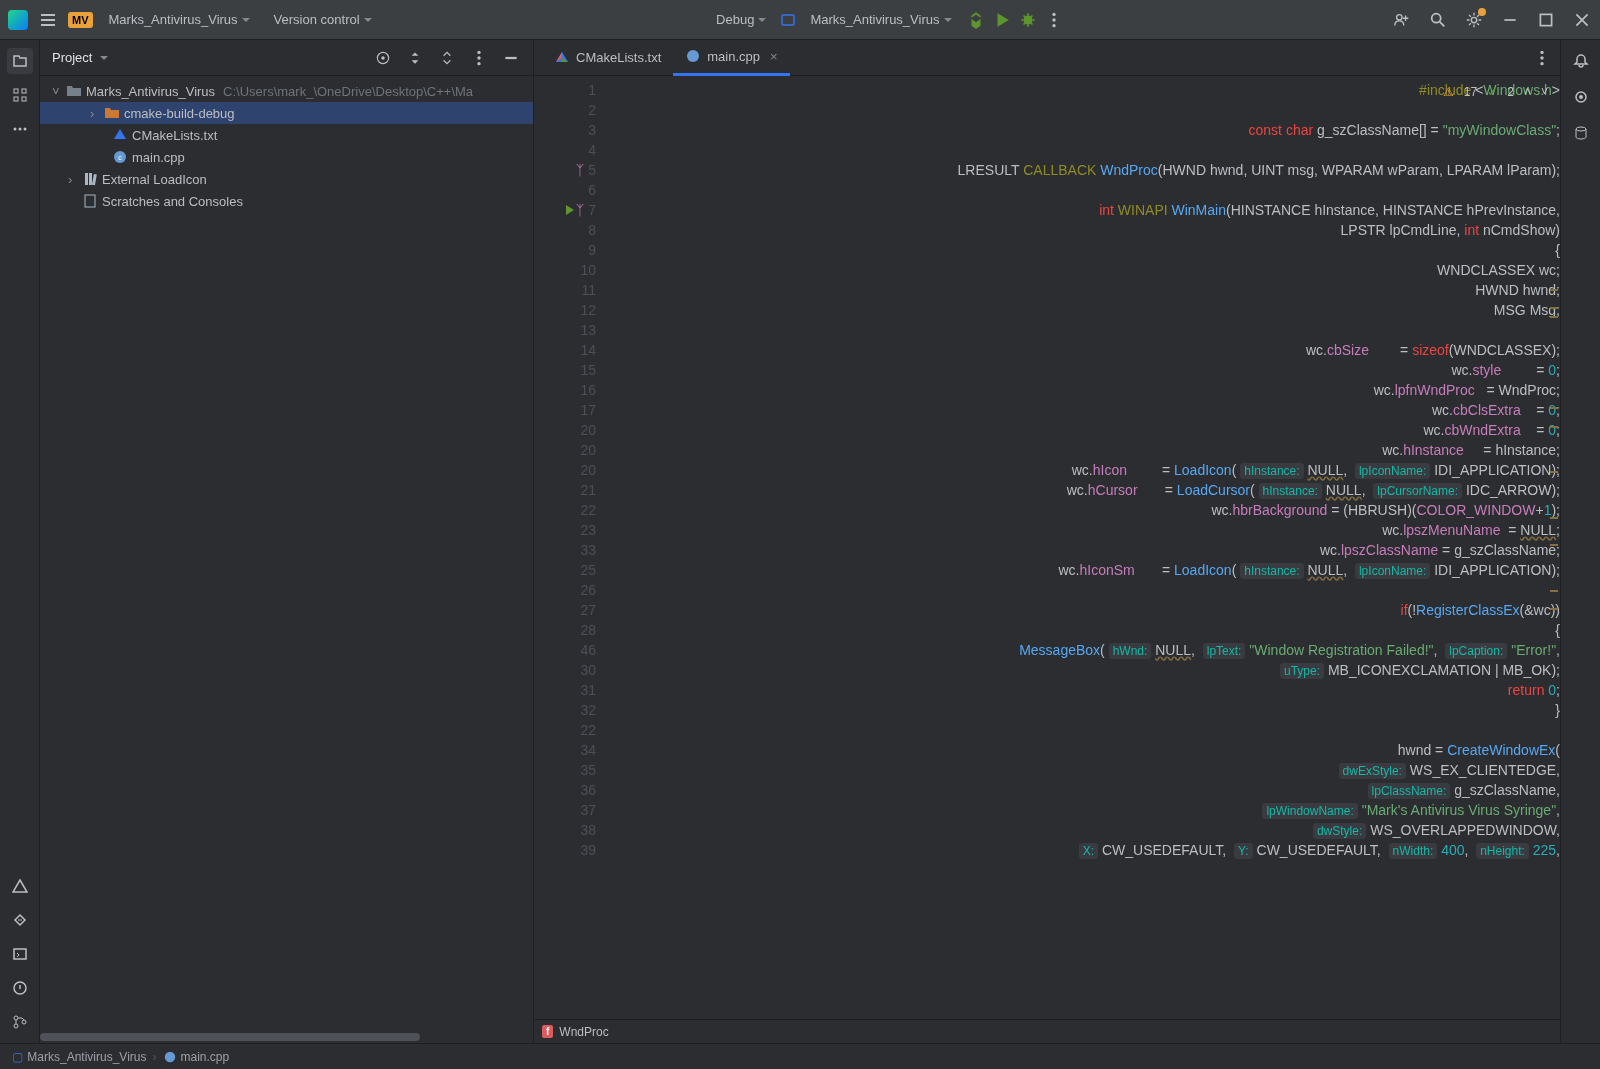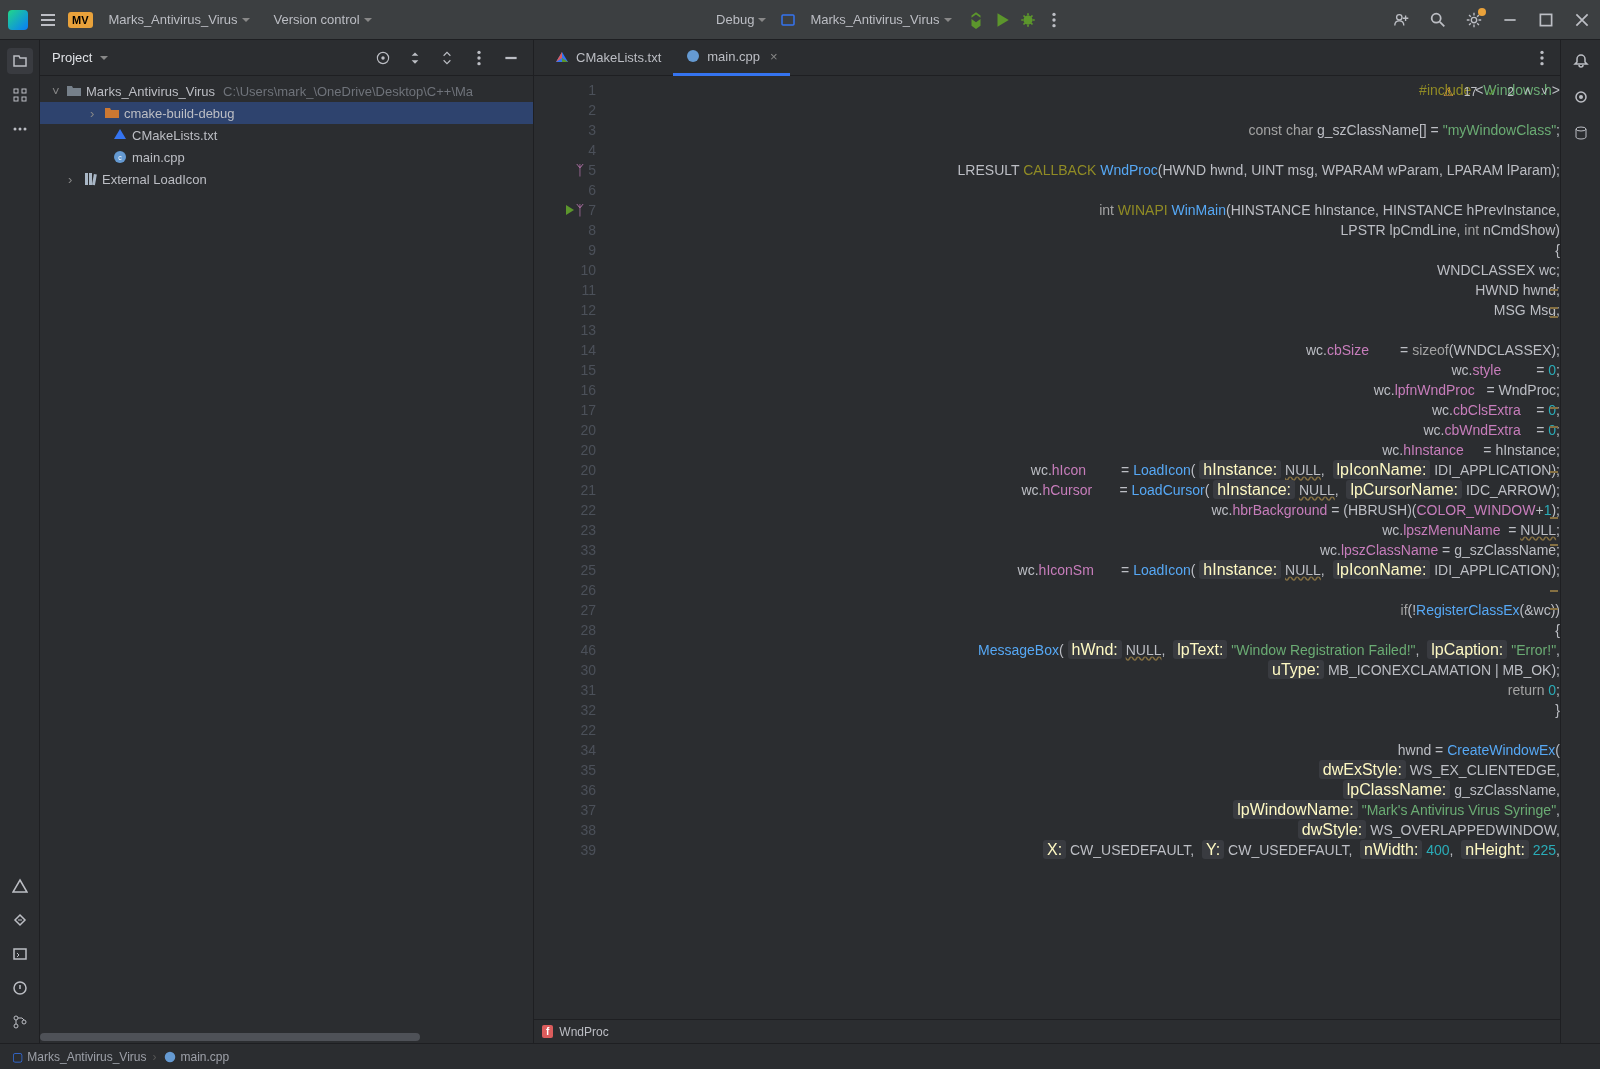--- a/index.html
+++ b/index.html
@@ -35,27 +35,27 @@
 .gray-text{color:#6f737a;margin-left:4px;}
 .editor-region{flex:1;display:flex;flex-direction:column;min-width:0;}
 .tab-bar{height:36px;display:flex;align-items:center;border-bottom:1px solid #1e1f22;padding-left:8px;}
 .tab{height:36px;display:flex;align-items:center;padding:0 12px;gap:6px;cursor:pointer;position:relative;}
 .tab.active{border-bottom:3px solid #3574f0;}
 .editor-wrap{flex:1;display:flex;overflow:hidden;font-family:"JetBrains Mono","Consolas",monospace;font-size:14px;line-height:20px;position:relative;}
 .gutter{width:72px;background:#2b2d30;color:#4b5059;text-align:right;padding-right:10px;padding-top:4px;user-select:none;}
 .gutter div{height:20px;}
 .code{flex:1;padding-top:4px;padding-left:4px;white-space:pre;color:#bcbec4;overflow:hidden;text-align:right;}
 .code div{height:20px;}
-.kw{color:#a3a3a3;}
+.kw{color:#ef4444;}
 .fn{color:#56a8f5;}
 .str{color:#6aab73;}
 .num{color:#2aacb8;}
 .fld{color:#c77dbb;}
 .macro{color:#908b25;}
-.param-hint{background:#393b40;color:#fef9c3;font-size:16px;padding:1px 4px;border-radius:3px;}
+.param-hint{background:#393b40;color:#14b8a6;font-size:12px;padding:1px 4px;border-radius:3px;}
 .wavy{text-decoration:underline wavy #857042;}
 .inspections{position:absolute;top:6px;right:12px;display:flex;gap:10px;align-items:center;font-size:12px;}
 .warn-badge{color:#bcbec4;}
 .error-stripe{position:absolute;right:0;top:30px;bottom:0;width:12px;}
 .error-mark{position:absolute;right:2px;width:8px;height:2px;background:#857042;}
 .right-stripe{width:40px;background:#2b2d30;border-left:1px solid #1e1f22;display:flex;flex-direction:column;align-items:center;padding-top:8px;gap:10px;}
 .breadcrumb{height:24px;border-top:1px solid #1e1f22;display:flex;align-items:center;padding-left:8px;font-size:12px;color:#bcbec4;gap:6px;}
 .status-bar{height:26px;background:#2b2d30;border-top:1px solid #1e1f22;display:flex;align-items:center;padding:0 12px;font-size:12px;color:#9da0a8;}
 .status-right{margin-left:auto;display:flex;gap:18px;align-items:center;}
 .scrollbar{height:12px;background:#2b2d30;position:relative;}
@@ -281,20 +281,27 @@
         <span>main.cpp</span>
       </div>
       <div class="tree-row indent1">
         <span class="arrow">›</span>
         <svg class="folder-icon" viewBox="0 0 16 16">
             <rect x="3" y="2" width="3" height="12" fill="#a9b7c6"></rect>
             <rect x="7" y="2" width="3" height="12" fill="#a9b7c6"></rect>
             <rect x="11" y="3" width="3" height="11" fill="#a9b7c6" transform="rotate(10 12 8)"></rect>
           </svg>
         <span>External LoadIcon</span>
+      </div>
+      <div class="tree-row indent1">
+        <span class="arrow"></span>
+        <svg class="folder-icon" viewBox="0 0 16 16">
+            <rect x="3" y="2" width="10" height="12" fill="none" stroke="#a9b7c6"></rect>
+          </svg>
+        <span>Scratches and Consoles</span>
       </div>
     </div>
     <div style="flex:1"></div>
     <div class="scrollbar">
         <div class="scrollbar-thumb"></div>
       </div>
   </div>
 
   <div class="editor-region">
     <div class="tab-bar">

